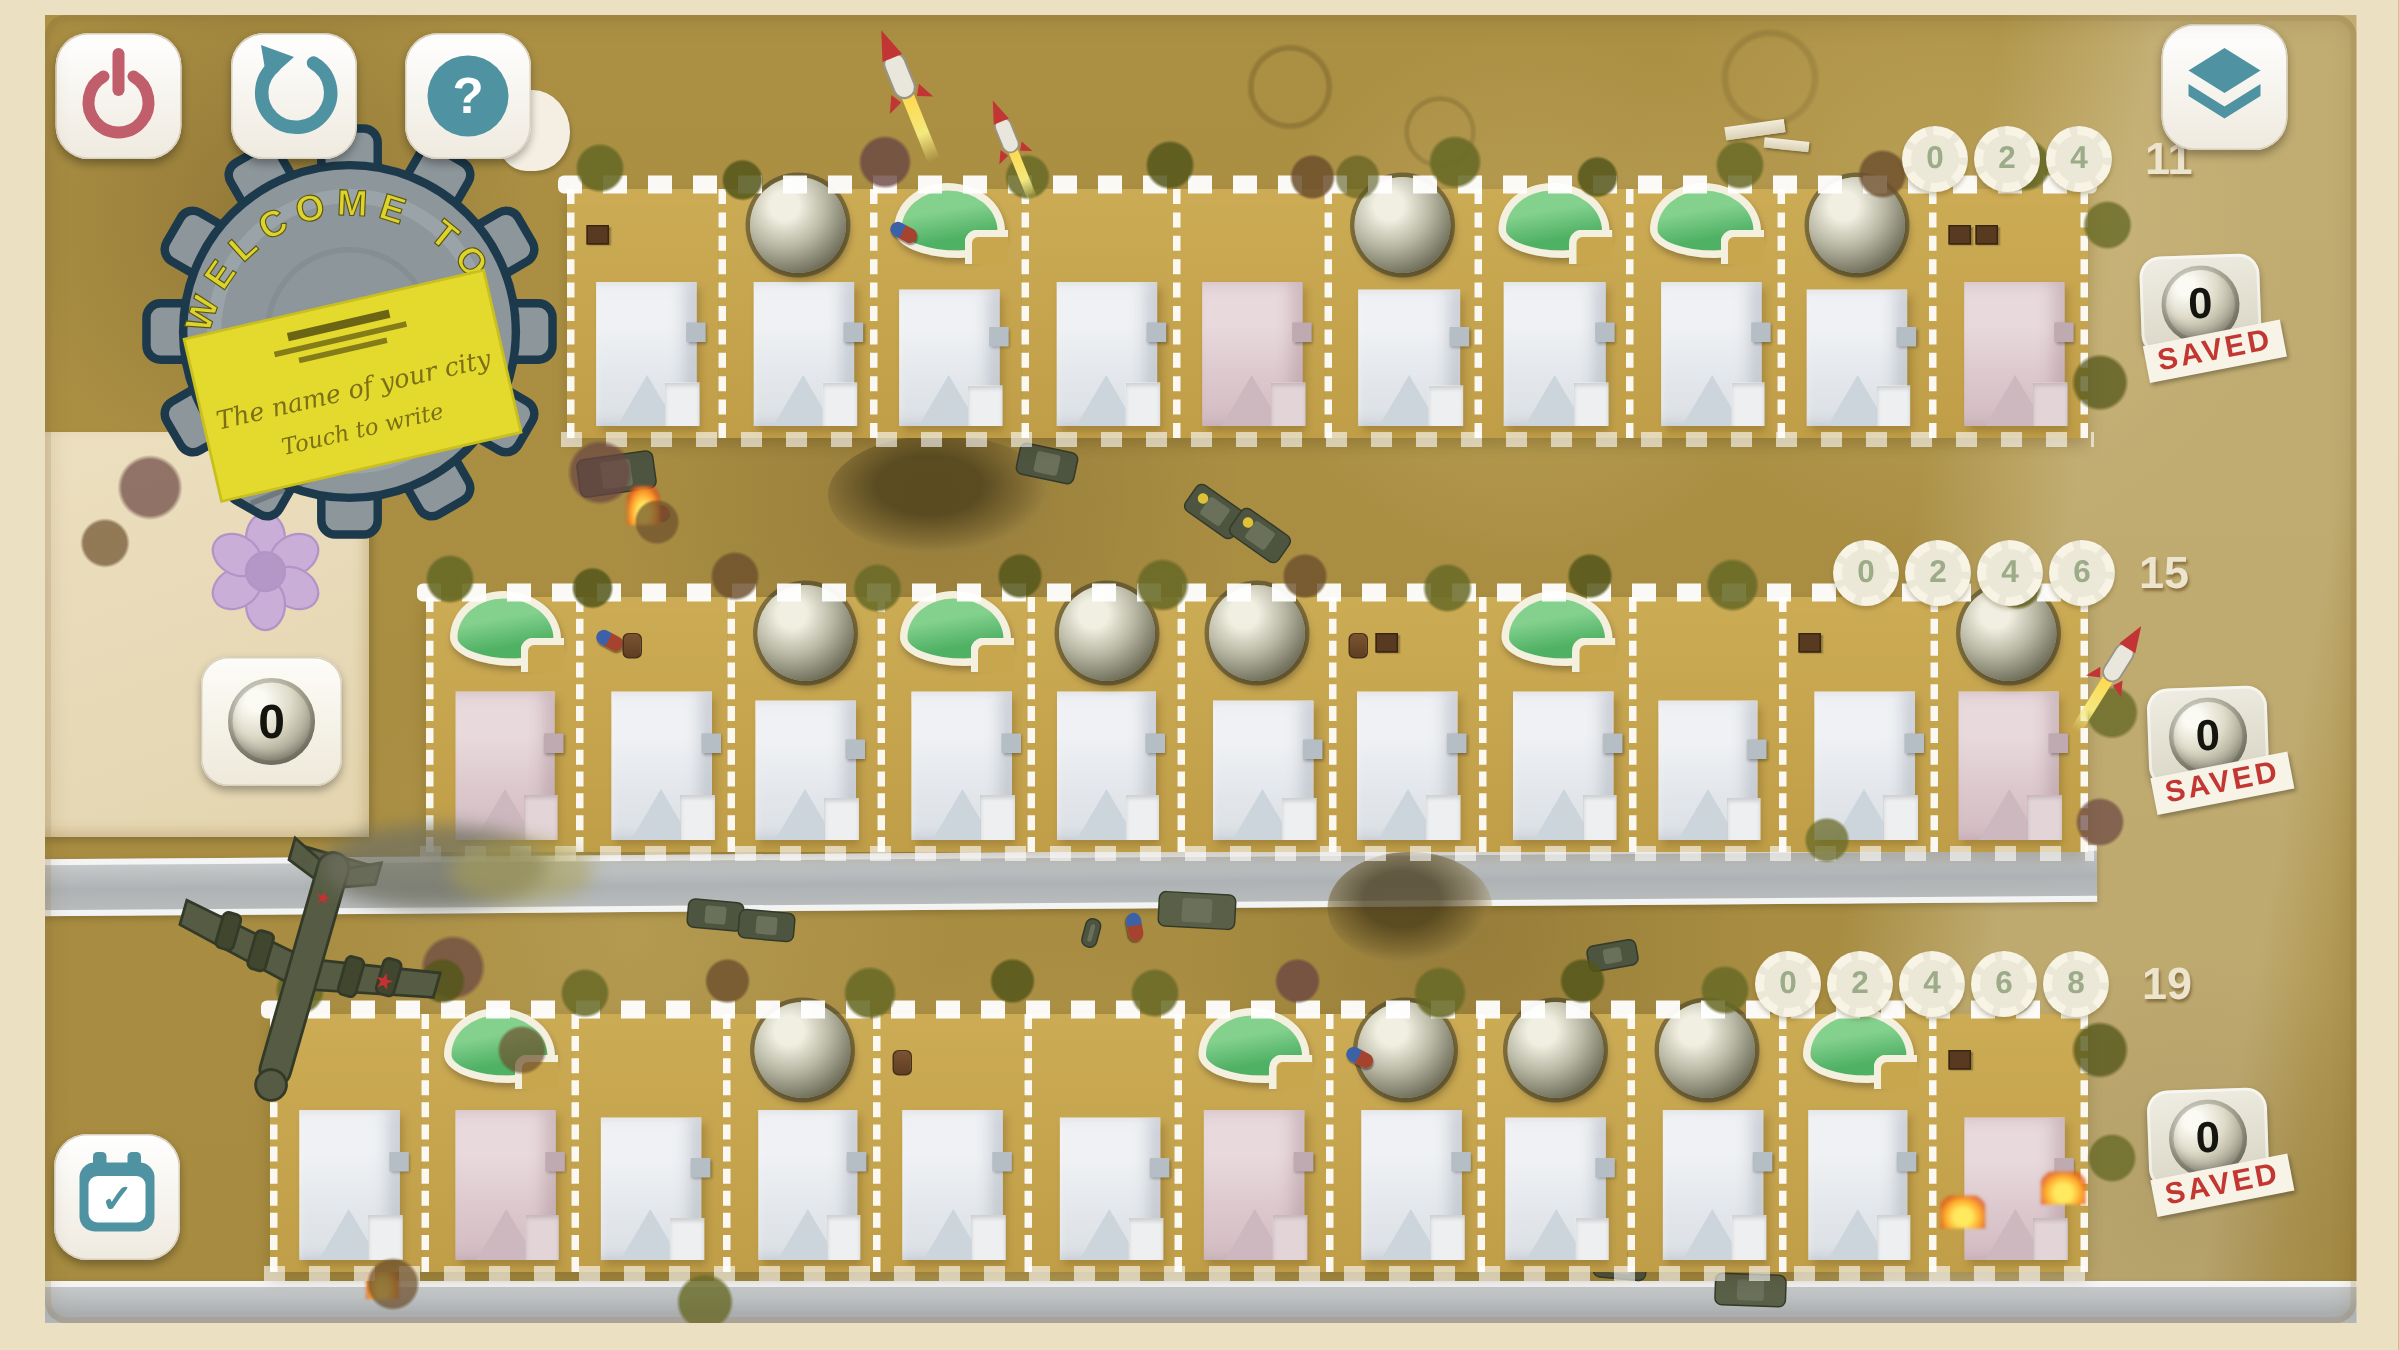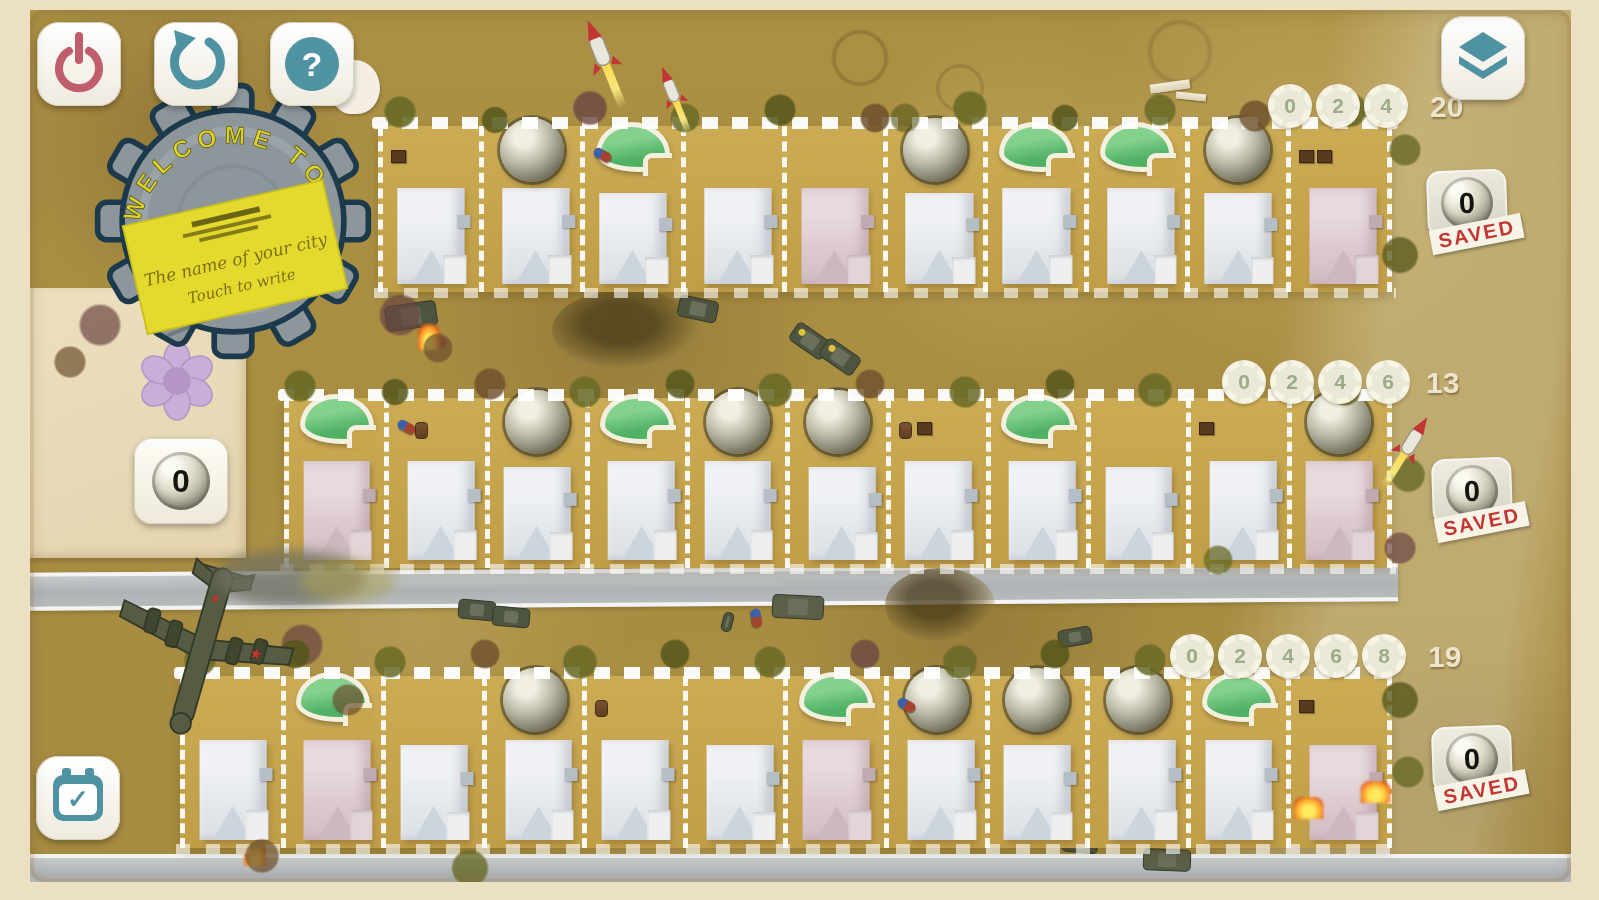--- a/index.html
+++ b/index.html
@@ -517,22 +517,22 @@
       <div class="badge">
         <span>4</span>
       </div>
       <div class="badge">
         <span>6</span>
       </div>
       <div class="badge">
         <span>8</span>
       </div>
     </div>
-  <span class="max-score" id="max1">20</span>
-  <span class="max-score" id="max2">13</span>
+  <span class="max-score" id="max1">11</span>
+  <span class="max-score" id="max2">15</span>
   <span class="max-score" id="max3">19</span>
 
   <div class="saved-box" id="saved1">
     <div class="counter-circle">0</div>
     <div class="stamp">SAVED</div>
   </div>
   <div class="saved-box" id="saved2">
     <div class="counter-circle">0</div>
     <div class="stamp">SAVED</div>
   </div>

